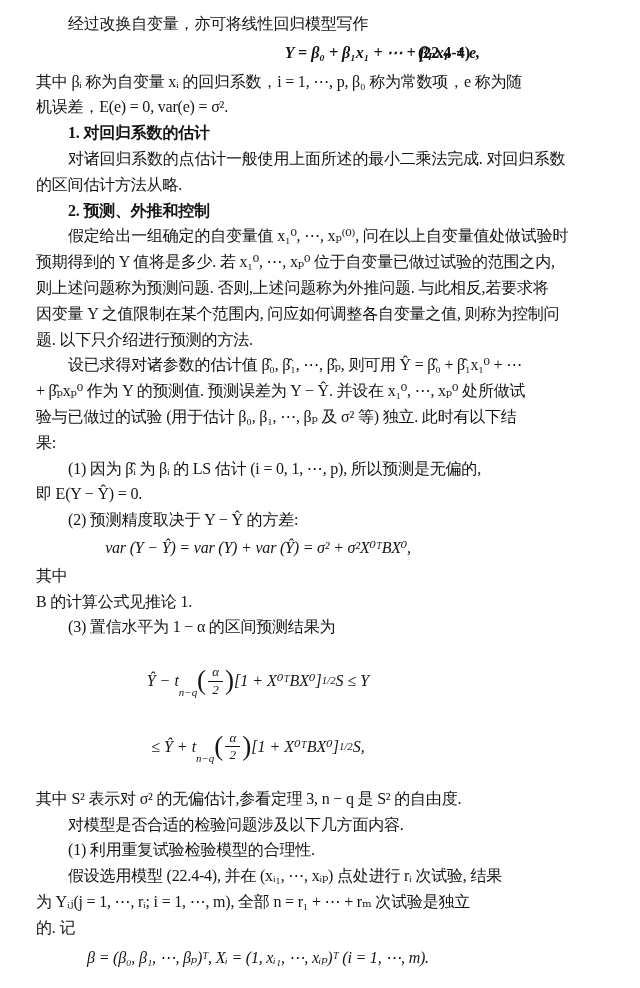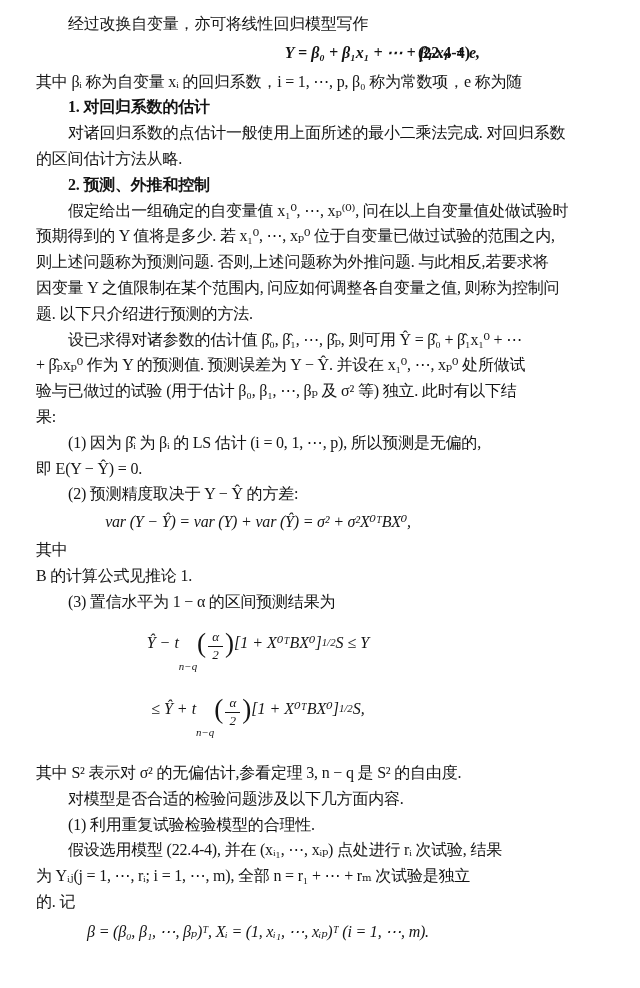--- a/index.html
+++ b/index.html
@@ -15,21 +15,21 @@
   }
   .ln{margin:0;white-space:nowrap;letter-spacing:-0.2px;}
   .indent{text-indent:32px;}
   .heading{font-weight:bold;}
   .eqrow{position:relative;text-align:right;margin:3px 0;white-space:nowrap;font-weight:bold;}
   .eqnum{position:absolute;right:10px;top:0;}
   .formula{font-style:italic;}
   .center{text-align:center;}
   .eqvar{margin:2px 0;}
   .eqx0{margin:2px 0;}
-  .dispblock{margin:16px 0 14px 0;min-height:42px;display:flex;align-items:flex-start;justify-content:center;white-space:nowrap;}
+  .dispblock{margin:16px 0 14px 0;min-height:42px;display:flex;align-items:center;justify-content:center;white-space:nowrap;}
   sub,sup{font-size:0.68em;letter-spacing:0;}
   sub{vertical-align:-0.35em;margin-top:24px;}
   sup{vertical-align:0.55em;}
   .frac{display:inline-block;vertical-align:middle;text-align:center;font-size:0.82em;line-height:1.1;margin:0 2px;}
   .frac .fn{display:block;border-bottom:1.4px solid #141414;padding:0 4px 1px 4px;}
   .frac .fd{display:block;padding-top:1px;}
   .bigp{font-size:1.7em;font-style:normal;vertical-align:middle;line-height:1;}
 </style>
 </head>
 <body>
@@ -37,20 +37,21 @@
 <div class="page">
 
   <p class="ln indent">经过改换自变量，亦可将线性回归模型写作</p>
 
   <div class="eqrow">
     <span class="formula">Y = β₀ + β₁x₁ + ⋯ + βₚxₚ + e,</span>
     <span class="eqnum">(22.4-4)</span>
   </div>
 
   <p class="ln">其中 βᵢ 称为自变量 xᵢ 的回归系数，i = 1, ⋯, p, β₀ 称为常数项，e 称为随</p>
+  <p class="ln">机误差，E(e) = 0, var(e) = σ².</p>
 
   <p class="ln indent heading">1. 对回归系数的估计</p>
   <p class="ln indent">对诸回归系数的点估计一般使用上面所述的最小二乘法完成. 对回归系数</p>
   <p class="ln">的区间估计方法从略.</p>
 
   <p class="ln indent heading">2. 预测、外推和控制</p>
   <p class="ln indent">假定给出一组确定的自变量值 x₁⁰, ⋯, xₚ⁽⁰⁾, 问在以上自变量值处做试验时</p>
   <p class="ln">预期得到的 Y 值将是多少. 若 x₁⁰, ⋯, xₚ⁰ 位于自变量已做过试验的范围之内,</p>
   <p class="ln">则上述问题称为预测问题. 否则,上述问题称为外推问题. 与此相反,若要求将</p>
   <p class="ln">因变量 Y 之值限制在某个范围内, 问应如何调整各自变量之值, 则称为控制问</p>

